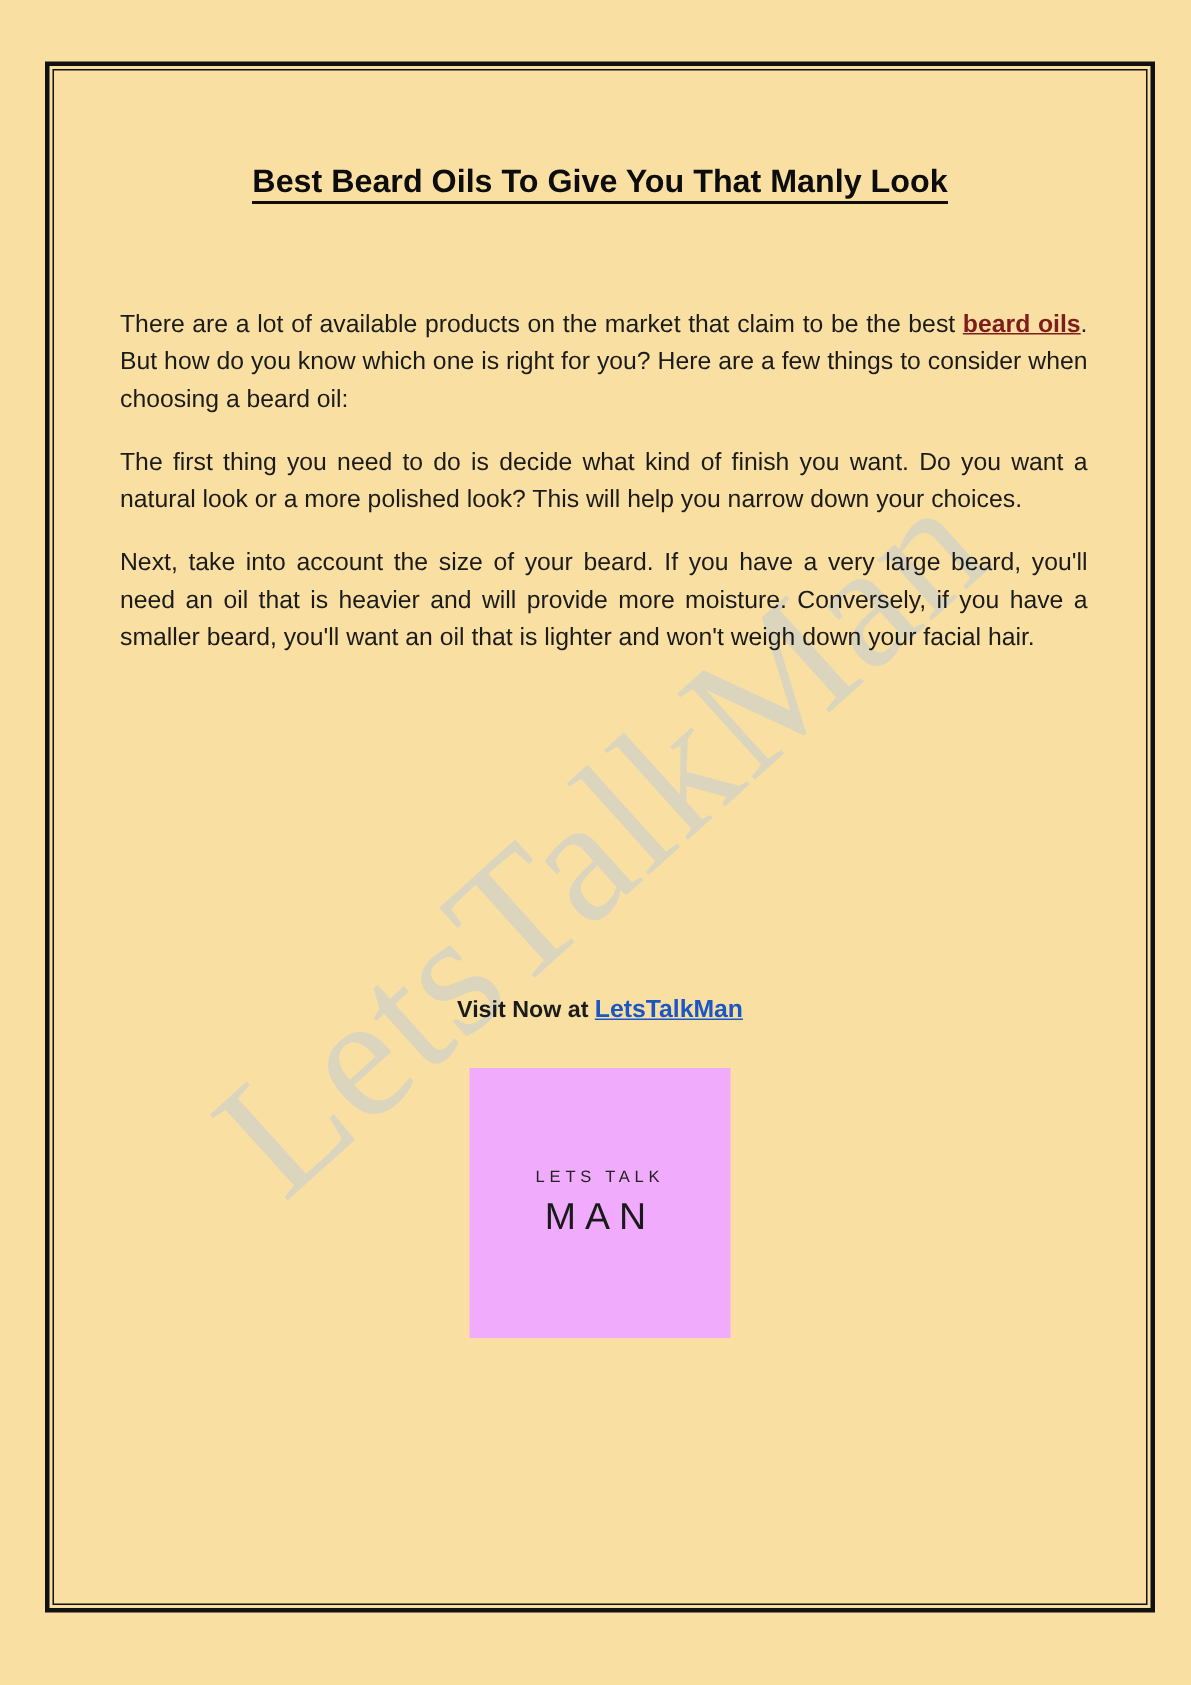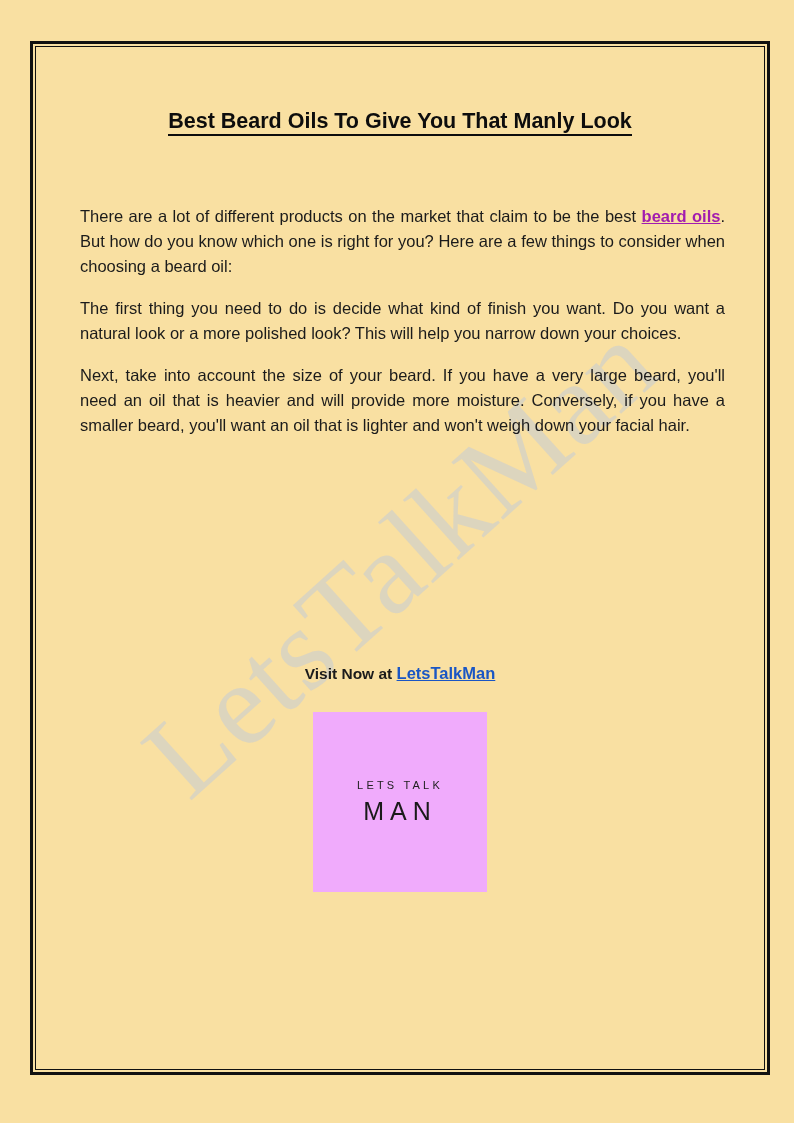--- a/index.html
+++ b/index.html
@@ -95,21 +95,21 @@
     font-size: 16.5px;
     line-height: 25px;
     color: #1b1b1b;
     text-align: justify;
     text-justify: inter-word;
   }
   .body-text p:last-child {
     margin-bottom: 0;
   }
   a.link {
-    color: #a21caf;
+    color: #7f1d1d;
     text-decoration: underline;
     font-weight: bold;
   }
   .visit-line {
     position: absolute;
     top: 618px;
     left: 0;
     width: 730px;
     text-align: center;
     font-size: 15.5px;
@@ -161,21 +161,21 @@
     <span>LetsTalkMan</span>
   </div>
 
   <div class="content">
 
     <h1 class="title">
       <span>Best Beard Oils To Give You That Manly Look</span>
     </h1>
 
     <div class="body-text">
-      <p><span>There are a lot of different products on the market that claim to be the best </span><a class="link" href="#">beard oils</a><span>. But how do you know which one is right for you? Here are a few things to consider when choosing a beard oil:</span></p>
+      <p><span>There are a lot of available products on the market that claim to be the best </span><a class="link" href="#">beard oils</a><span>. But how do you know which one is right for you? Here are a few things to consider when choosing a beard oil:</span></p>
       <p>The first thing you need to do is decide what kind of finish you want. Do you want a natural look or a more polished look? This will help you narrow down your choices.</p>
       <p>Next, take into account the size of your beard. If you have a very large beard, you'll need an oil that is heavier and will provide more moisture. Conversely, if you have a smaller beard, you'll want an oil that is lighter and won't weigh down your facial hair.</p>
     </div>
 
     <div class="visit-line">
       <span>Visit Now at </span><a href="#">LetsTalkMan</a>
     </div>
 
     <div class="logo-box">
       <div class="logo-top">LETS TALK</div>

